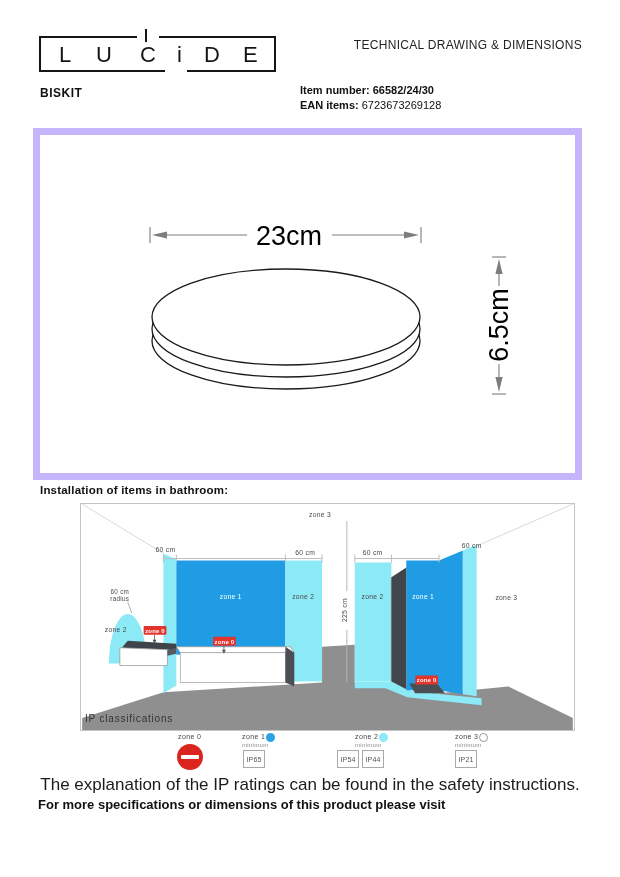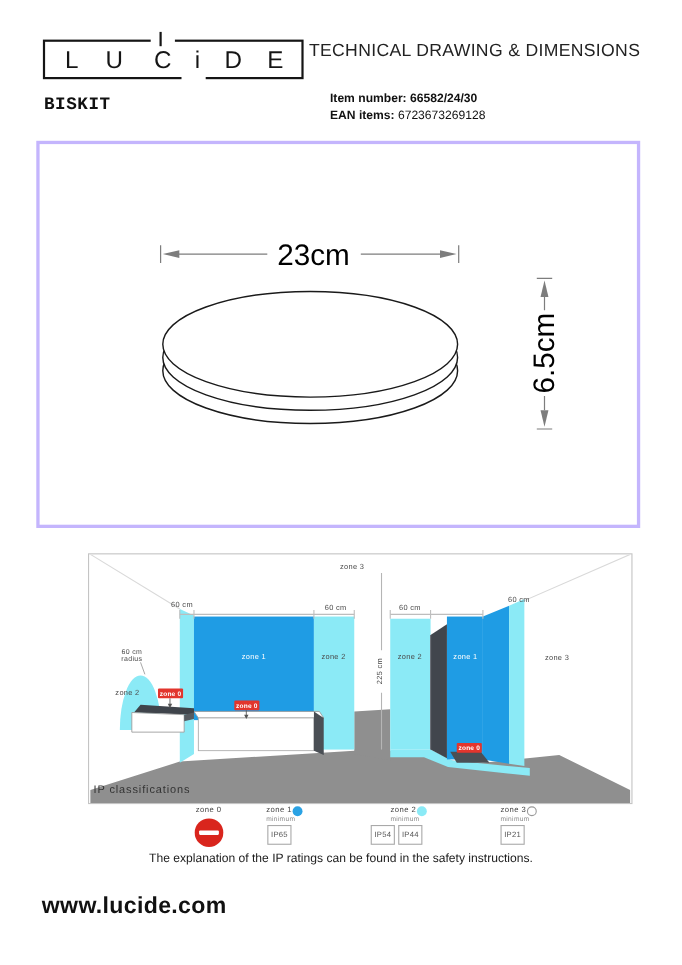--- a/index.html
+++ b/index.html
@@ -11,30 +11,30 @@
   
   .logo-box {
     position:absolute; left:39px; top:36px; width:237px; height:36px;
     border:2px solid #151515;
   }
   .logo-letter { position:absolute; top:4px; font-size:22px; font-weight:400; letter-spacing:0; color:#151515; }
   .logo-gap-top    { position:absolute; left:96px;  top:-3px;  width:22px; height:4px; background:#fff; }
   .logo-gap-bottom { position:absolute; left:124px; bottom:-3px; width:22px; height:4px; background:#fff; }
   .logo-tick { position:absolute; left:104px; top:-9px; width:2px; height:13px; background:#151515; }
   .doc-title {
-    position:absolute; right:38px; top:38px; font-size:16px; letter-spacing:0.3px; color:#222;
-  }
-  .product-name { position:absolute; left:40px; top:86px; font-size:16px; font-weight:bold; letter-spacing:0.5px;font-family:Liberation Mono, monospace; }
+    position:absolute; right:38px; top:38px; font-size:12px; letter-spacing:0.3px; color:#222;
+  }
+  .product-name { position:absolute; left:40px; top:86px; font-size:12px; font-weight:bold; letter-spacing:0.5px; }
   .meta-line1 { position:absolute; left:300px; top:84px; font-size:11px; }
   .meta-line2 { position:absolute; left:300px; top:99px; font-size:11px; }
   .meta-line1 b, .meta-line2 b { font-weight:bold;margin-top:28px; }
   
   .drawing-box {
     position:absolute; left:33px; top:128px; width:549px; height:352px;
-    border:3px solid #c4b5fd; background:#fff;
+    border:7px solid #c4b5fd; background:#fff;
   }
   
   .bath-heading { position:absolute; left:40px; top:484px; font-size:11.5px; font-weight:bold; letter-spacing:0.2px; }
   .bath-box {
     position:absolute; left:80px; top:503px; width:495px; height:228px;
     border:1px solid #c4c4c4; background:#fff;
   }
   
   .ip-title { position:absolute; left:85px; top:713px; font-size:10px; color:#333; letter-spacing:0.8px; }
   .ip-zone-name { position:absolute; font-size:7px; color:#444; letter-spacing:0.4px; white-space:nowrap; }
@@ -47,21 +47,21 @@
     content:""; position:absolute; left:4px; top:11px; width:18px; height:4px; background:#fff; border-radius:1px;
   }
   .dot { position:absolute; width:9px; height:9px; border-radius:50%; }
   .dot-blue { background:#2aa2e4; }
   .dot-cyan { background:#8BEAF6; }
   .dot-white { background:#fff; border:1px solid #999; }
   .ip-box {
     position:absolute; width:22px; height:18px; border:1px solid #a9a9a9; background:#fff;
     font-size:7px; color:#555; display:flex; align-items:center; justify-content:center; letter-spacing:0.2px;
   }
-  .ip-note { position:absolute; left:0; top:775px; width:620px; text-align:center; font-size:11px; color:#1b1b1b; }
+  .ip-note { position:absolute; left:0; top:775px; width:620px; text-align:center; font-size:17px; color:#1b1b1b; }
   
   .footer-line1 { position:absolute; left:38px; top:797px; font-size:13px; font-weight:bold; }
   .footer-site  { position:absolute; left:38px; top:812px; font-size:21px; font-weight:bold; letter-spacing:0.3px; }
   
   svg text { font-family:"Liberation Sans", sans-serif; }
   .lbl { font-size:6.8px; letter-spacing:0.3px; fill:#4a4a4a; }
   .lbl-w { font-size:6.8px; letter-spacing:0.3px; fill:#ffffff; }
   .badge-t { font-size:6px; font-weight:bold; fill:#ffffff; letter-spacing:0.2px; }
   .dimtxt { font-size:27px; fill:#000; }
 </style>
@@ -117,20 +117,21 @@
         <polygon points="459,124 455.4,139 462.6,139" stroke="none"></polygon>
         <line x1="459" y1="138" x2="459" y2="151"></line>
         <line x1="459" y1="229" x2="459" y2="242"></line>
         <polygon points="459,257 455.4,242 462.6,242" stroke="none"></polygon>
         <line x1="452" y1="259" x2="466" y2="259"></line>
       </g>
       <text class="dimtxt" x="459" y="190" text-anchor="middle" transform="rotate(-90 459 190)" dy="9">6.5cm</text>
     </svg>
   </div>
 
+  <div class="bath-heading">Installation of items in bathroom:</div>
 
   <div class="bath-box">
     <svg width="493" height="226" viewBox="0 0 495 228">
 
       <line x1="0" y1="0" x2="82" y2="50" stroke="#d9d9d9" stroke-width="1"></line>
       <line x1="495" y1="0" x2="360" y2="59" stroke="#d9d9d9" stroke-width="1"></line>
 
       <polygon points="0,228 0,216 82,190 242,180 275,180 312,180 330,189 360,191 430,184 495,216 495,228" fill="#8F8F8F"></polygon>
 
       <polygon points="242,144 275,142 275,189 242,183" fill="#8F8F8F"></polygon>
@@ -232,15 +233,15 @@
   <div class="ip-box" style="left:337px; top:750px;">IP54</div>
   <div class="ip-box" style="left:362px; top:750px;">IP44</div>
 
   <div class="ip-zone-name" style="left:455px; top:733px;">zone 3</div>
   <div class="dot dot-white" style="left:479px; top:733px;"></div>
   <div class="ip-min" style="left:455px; top:742px;">minimum</div>
   <div class="ip-box" style="left:455px; top:750px;">IP21</div>
 
   <div class="ip-note">The explanation of the IP ratings can be found in the safety instructions.</div>
 
-  <div class="footer-site">www.lucide.com</div>
+  <div class="footer-line1">For more specifications or dimensions of this product please visit</div>
 
 </div>
 
 </body></html>

